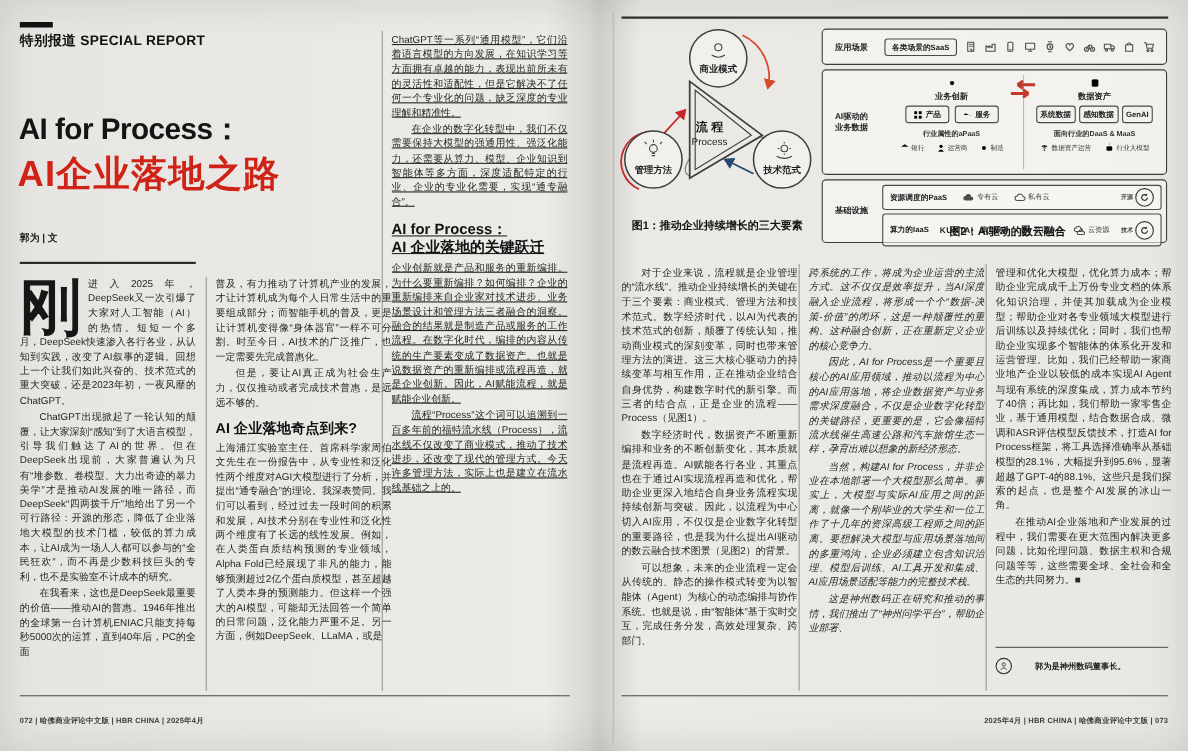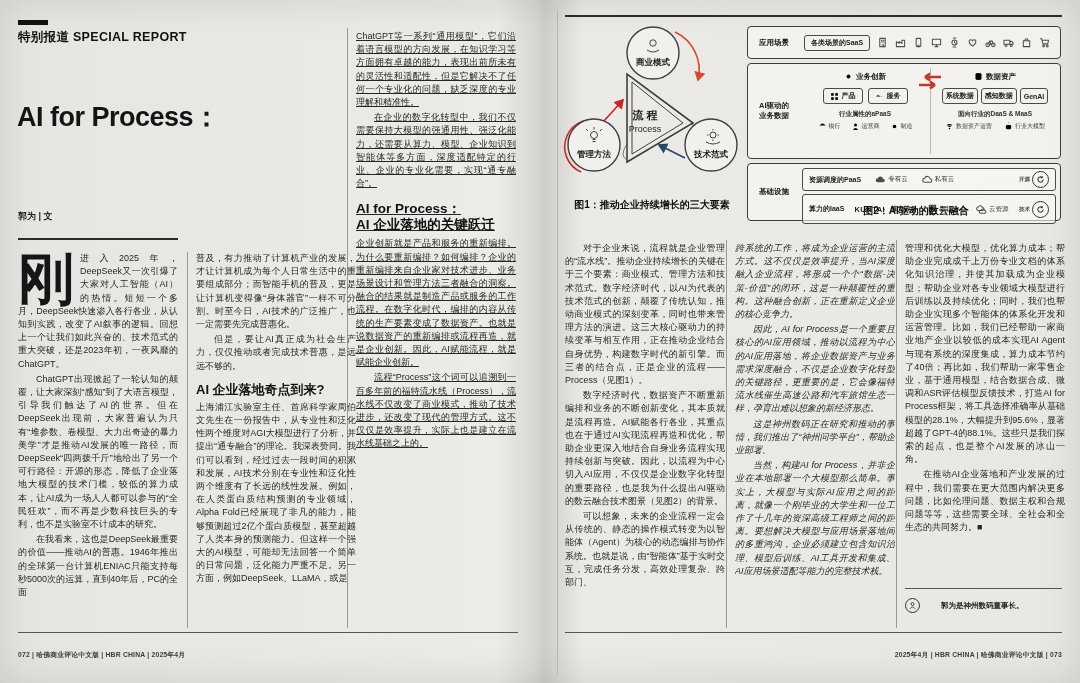--- a/index.html
+++ b/index.html
@@ -34,40 +34,41 @@
   .f2row{box-sizing:border-box;border:1.3px solid #3d3d3d;border-radius:4px;background:rgba(250,249,247,.55);
          display:flex;align-items:stretch;margin-bottom:4px;}
   .f2label{flex:0 0 48px;display:flex;align-items:center;justify-content:center;text-align:center;
            font-size:7.5px;font-weight:800;color:#222;border-right:none;padding:2px;}
   .f2inner{flex:1;position:relative;padding:3px 5px 3px 0;}
   .minibox{box-sizing:border-box;border:1px solid #4a4a4a;border-radius:3px;background:#f3f1ee;
            font-size:7px;font-weight:700;color:#222;display:inline-flex;align-items:center;
            gap:3px;padding:2px 6px;white-space:nowrap;}
   .sublab{font-size:6.5px;font-weight:800;color:#333;text-align:center;}
   .item{display:inline-flex;align-items:center;gap:2px;font-size:6px;color:#333;white-space:nowrap;}
-  .hdr{display:inline-flex;align-items:center;gap:3px;font-size:7.5px;font-weight:800;color:#222;}
+  .hdr{display:inline-flex;align-items:center;gap:3px;font-size:7.5px;font-weight:800;color:#222;flex-direction:column;}
   .ic{width:11px;height:11px;flex:0 0 auto;}
   .ic *{stroke:#4c4c4c;fill:none;stroke-width:1.1;stroke-linecap:round;stroke-linejoin:round;}
   .ic .fl{fill:#4c4c4c;stroke:none;}
   .icsm{width:9px;height:9px;}
   .swap{position:absolute;left:50%;top:8px;transform:translateX(-50%);}
   .halfdiv{position:absolute;top:4px;bottom:4px;left:50%;width:1px;background:#bdbab4;}
   .circbtn{box-sizing:border-box;width:17px;height:17px;border:1.5px solid #333;border-radius:50%;
            display:flex;align-items:center;justify-content:center;background:#f6f5f2;}
   .tagsm{font-size:5.5px;color:#444;font-weight:700;}
 </style>
 </head>
 <body>
 
 <div class="spread">
 
   <div class="abs kicker-bar"></div>
   <div class="abs kicker">特别报道 SPECIAL REPORT</div>
 
   <div class="abs title-en">AI for Process：</div>
+  <div class="abs title-cn">AI企业落地之路</div>
   <div class="abs byline">郭为 | 文</div>
   <div class="abs rule" style="left:18px;top:238px;width:160px;height:1.5px;"></div>
 
   <div class="vdiv" style="left:187px;top:252px;height:376px;"></div>
   <div class="vdiv" style="left:347px;top:28px;height:600px;"></div>
 
   <div class="col" style="left:18px;top:252px;height:378px;">
     <p><span class="dropcap">刚</span><span>进入2025年，DeepSeek又一次引爆了大家对人工智能（AI）的热情。短短一个多月，DeepSeek快速渗入各行各业，从认知到实践，改变了AI叙事的逻辑。回想上一个让我们如此兴奋的、技术范式的重大突破，还是2023年初，一夜风靡的ChatGPT。</span></p>
     <p class="ind">ChatGPT出现掀起了一轮认知的颠覆，让大家深刻“感知”到了大语言模型，引导我们触达了AI的世界。但在DeepSeek出现前，大家普遍认为只有“堆参数、卷模型、大力出奇迹的暴力美学”才是推动AI发展的唯一路径，而DeepSeek“四两拨千斤”地给出了另一个可行路径：开源的形态，降低了企业落地大模型的技术门槛，较低的算力成本，让AI成为一场人人都可以参与的“全民狂欢”，而不再是少数科技巨头的专利，也不是实验室不计成本的研究。</p>
     <p class="ind">在我看来，这也是DeepSeek最重要的价值——推动AI的普惠。1946年推出的全球第一台计算机ENIAC只能支持每秒5000次的运算，直到40年后，PC的全面</p>
@@ -81,21 +82,21 @@
   </div>
 
   <div class="col" style="left:356px;top:30px;height:600px;text-decoration:underline;">
     <p>ChatGPT等一系列“通用模型”，它们沿着语言模型的方向发展，在知识学习等方面拥有卓越的能力，表现出前所未有的灵活性和适配性，但是它解决不了任何一个专业化的问题，缺乏深度的专业理解和精准性。</p>
     <p class="ind">在企业的数字化转型中，我们不仅需要保持大模型的强通用性、强泛化能力，还需要从算力、模型、企业知识到智能体等多方面，深度适配特定的行业、企业的专业化需要，实现“通专融合”。</p>
     <div class="h-sub2">
       <span>AI for Process：</span><br>
       <span>AI 企业落地的关键跃迁</span>
     </div>
     <p>企业创新就是产品和服务的重新编排。为什么要重新编排？如何编排？企业的重新编排来自企业家对技术进步、业务场景设计和管理方法三者融合的洞察。融合的结果就是制造产品或服务的工作流程。在数字化时代，编排的内容从传统的生产要素变成了数据资产。也就是说数据资产的重新编排或流程再造，就是企业创新。因此，AI赋能流程，就是赋能企业创新。</p>
-    <p class="ind">流程“Process”这个词可以追溯到一百多年前的福特流水线（Process），流水线不仅改变了商业模式，推动了技术进步，还改变了现代的管理方式。这不仅仅是效率提升，实际上也是建立在流水线基础之上的。</p>
+    <p class="ind">流程“Process”这个词可以追溯到一百多年前的福特流水线（Process），流水线不仅改变了商业模式，推动了技术进步，还改变了现代的管理方式。今天许多管理方法，实际上也是建立在流水线基础之上的。</p>
   </div>
 
   <div class="hairline" style="left:18px;top:632px;width:500px;"></div>
   <div class="footer" style="left:18px;top:650px;">072 | 哈佛商业评论中文版 | HBR CHINA | 2025年4月</div>
 
   <div class="hairline" style="left:565px;top:15px;width:497px;height:1.5px;background:#2b2b2b;"></div>
   <div class="vdiv" style="left:557px;top:10px;height:665px;background:#b9b7b3;"></div>
 
   <div class="abs" style="left:563px;top:24px;width:178px;height:172px;">
     <svg width="178" height="172" viewBox="0 0 178 172">
@@ -369,22 +370,22 @@
 
   <div class="col" style="left:565px;top:242px;height:388px;">
     <p class="ind">对于企业来说，流程就是企业管理的“流水线”。推动企业持续增长的关键在于三个要素：商业模式、管理方法和技术范式。数字经济时代，以AI为代表的技术范式的创新，颠覆了传统认知，推动商业模式的深刻变革，同时也带来管理方法的演进。这三大核心驱动力的持续变革与相互作用，正在推动企业结合自身优势，构建数字时代的新引擎。而三者的结合点，正是企业的流程——Process（见图1）。</p>
     <p class="ind">数字经济时代，数据资产不断重新编排和业务的不断创新变化，其本质就是流程再造。AI赋能各行各业，其重点也在于通过AI实现流程再造和优化，帮助企业更深入地结合自身业务流程实现持续创新与突破。因此，以流程为中心切入AI应用，不仅仅是企业数字化转型的重要路径，也是我为什么提出AI驱动的数云融合技术图景（见图2）的背景。</p>
     <p class="ind">可以想象，未来的企业流程一定会从传统的、静态的操作模式转变为以智能体（Agent）为核心的动态编排与协作系统。也就是说，由“智能体”基于实时交互，完成任务分发，高效处理复杂、跨部门、</p>
   </div>
 
   <div class="col" style="left:735px;top:242px;height:388px;font-style:italic;">
     <p>跨系统的工作，将成为企业运营的主流方式。这不仅仅是效率提升，当AI深度融入企业流程，将形成一个个“数据-决策-价值”的闭环，这是一种颠覆性的重构。这种融合创新，正在重新定义企业的核心竞争力。</p>
     <p class="ind">因此，AI for Process是一个重要且核心的AI应用领域，推动以流程为中心的AI应用落地，将企业数据资产与业务需求深度融合，不仅是企业数字化转型的关键路径，更重要的是，它会像福特流水线催生高速公路和汽车旅馆生态一样，孕育出难以想象的新经济形态。</p>
+    <p class="ind">当然，构建AI for Process，并非企业在本地部署一个大模型那么简单。事实上，大模型与实际AI应用之间的距离，就像一个刚毕业的大学生和一位工作了十几年的资深高级工程师之间的距离。要想解决大模型与应用场景落地间的多重鸿沟，企业必须建立包含知识治理、模型后训练、AI工具开发和集成、AI应用场景适配等能力的完整技术栈。</p>
     <p class="ind">这是神州数码正在研究和推动的事情，我们推出了“神州问学平台”，帮助企业部署、</p>
-    <p class="ind">当然，构建AI for Process，并非企业在本地部署一个大模型那么简单。事实上，大模型与实际AI应用之间的距离，就像一个刚毕业的大学生和一位工作了十几年的资深高级工程师之间的距离。要想解决大模型与应用场景落地间的多重鸿沟，企业必须建立包含知识治理、模型后训练、AI工具开发和集成、AI应用场景适配等能力的完整技术栈。</p>
   </div>
 
   <div class="col" style="left:905px;top:242px;height:388px;">
     <p>管理和优化大模型，优化算力成本；帮助企业完成成千上万份专业文档的体系化知识治理，并使其加载成为企业模型；帮助企业对各专业领域大模型进行后训练以及持续优化；同时，我们也帮助企业实现多个智能体的体系化开发和运营管理。比如，我们已经帮助一家商业地产企业以较低的成本实现AI Agent与现有系统的深度集成，算力成本节约了40倍；再比如，我们帮助一家零售企业，基于通用模型，结合数据合成、微调和ASR评估模型反馈技术，打造AI for Process框架，将工具选择准确率从基础模型的28.1%，大幅提升到95.6%，显著超越了GPT-4的88.1%。这些只是我们探索的起点，也是整个AI发展的冰山一角。</p>
     <p class="ind">在推动AI企业落地和产业发展的过程中，我们需要在更大范围内解决更多问题，比如伦理问题、数据主权和合规问题等等，这些需要全球、全社会和全生态的共同努力。■</p>
   </div>
   <div class="hairline" style="left:905px;top:588px;width:157px;"></div>
   <div class="abs" style="left:905px;top:598px;width:157px;display:flex;align-items:center;gap:21px;">
     <span style="box-sizing:border-box;width:15px;height:15px;border:1.3px solid #333;border-radius:50%;display:flex;align-items:center;justify-content:center;flex:0 0 auto;">
       <svg width="9" height="9" viewBox="0 0 12 12">

